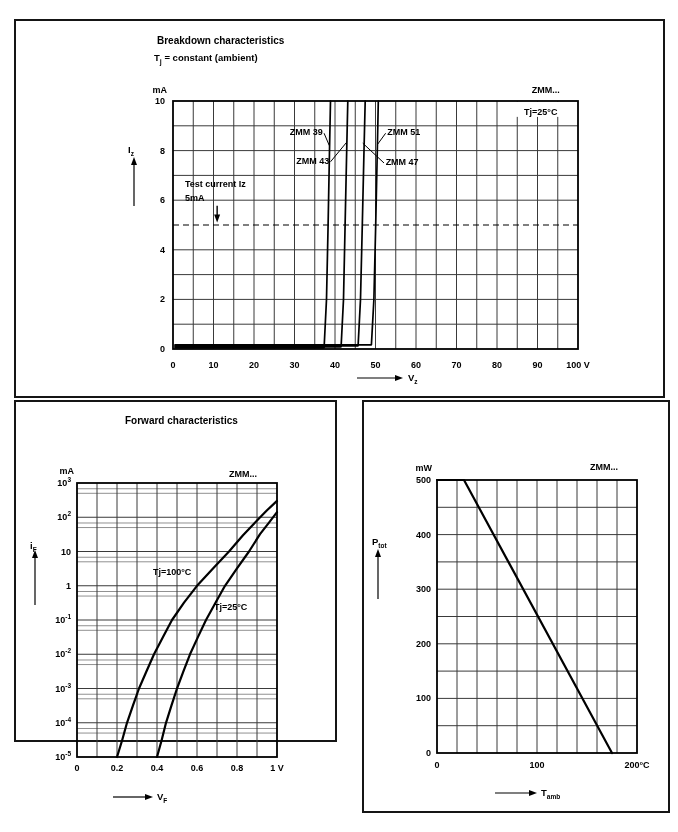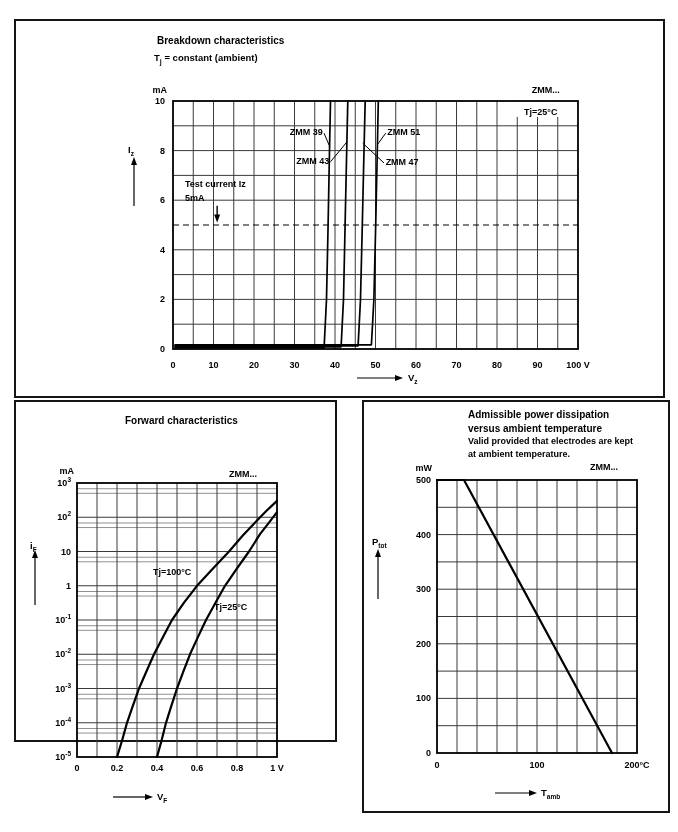--- a/index.html
+++ b/index.html
@@ -160,28 +160,20 @@
       <text x="14" y="147" text-anchor="start" font-size="9.5" font-weight="bold" fill="#000000"><tspan>i</tspan><tspan dy="2.5" font-size="6.5">F</tspan></text>
       <line x1="19" y1="203" x2="19" y2="152" stroke="#000000" stroke-width="1.2"></line>
       <polygon points="19,148 16,156 22,156" fill="#000000"></polygon>
       <line x1="97" y1="395" x2="129" y2="395" stroke="#000000" stroke-width="1.2"></line>
       <polygon points="137,395 129,392 129,398" fill="#000000"></polygon>
       <text x="141" y="398" text-anchor="start" font-size="9.5" font-weight="bold" fill="#000000"><tspan>V</tspan><tspan dy="2.5" font-size="6.5">F</tspan></text>
     </svg>
 </section>
 
 <section class="panel panel-br">
-  <div class="ttl t-pw">
-    <div>Admissible power dissipation</div>
-    <div>versus ambient temperature</div>
-  </div>
-  <div class="ttl t-pw-note">
-    <div>Valid provided that electrodes are kept</div>
-    <div>at ambient temperature.</div>
-  </div>
   <svg id="svg-pw" width="304" height="409">
       <line x1="93" y1="78" x2="93" y2="351" stroke="#3a3a3a" stroke-width="1"></line>
       <line x1="113" y1="78" x2="113" y2="351" stroke="#3a3a3a" stroke-width="1"></line>
       <line x1="133" y1="78" x2="133" y2="351" stroke="#3a3a3a" stroke-width="1"></line>
       <line x1="153" y1="78" x2="153" y2="351" stroke="#3a3a3a" stroke-width="1"></line>
       <line x1="173" y1="78" x2="173" y2="351" stroke="#3a3a3a" stroke-width="1"></line>
       <line x1="193" y1="78" x2="193" y2="351" stroke="#3a3a3a" stroke-width="1"></line>
       <line x1="213" y1="78" x2="213" y2="351" stroke="#3a3a3a" stroke-width="1"></line>
       <line x1="233" y1="78" x2="233" y2="351" stroke="#3a3a3a" stroke-width="1"></line>
       <line x1="253" y1="78" x2="253" y2="351" stroke="#3a3a3a" stroke-width="1"></line>

